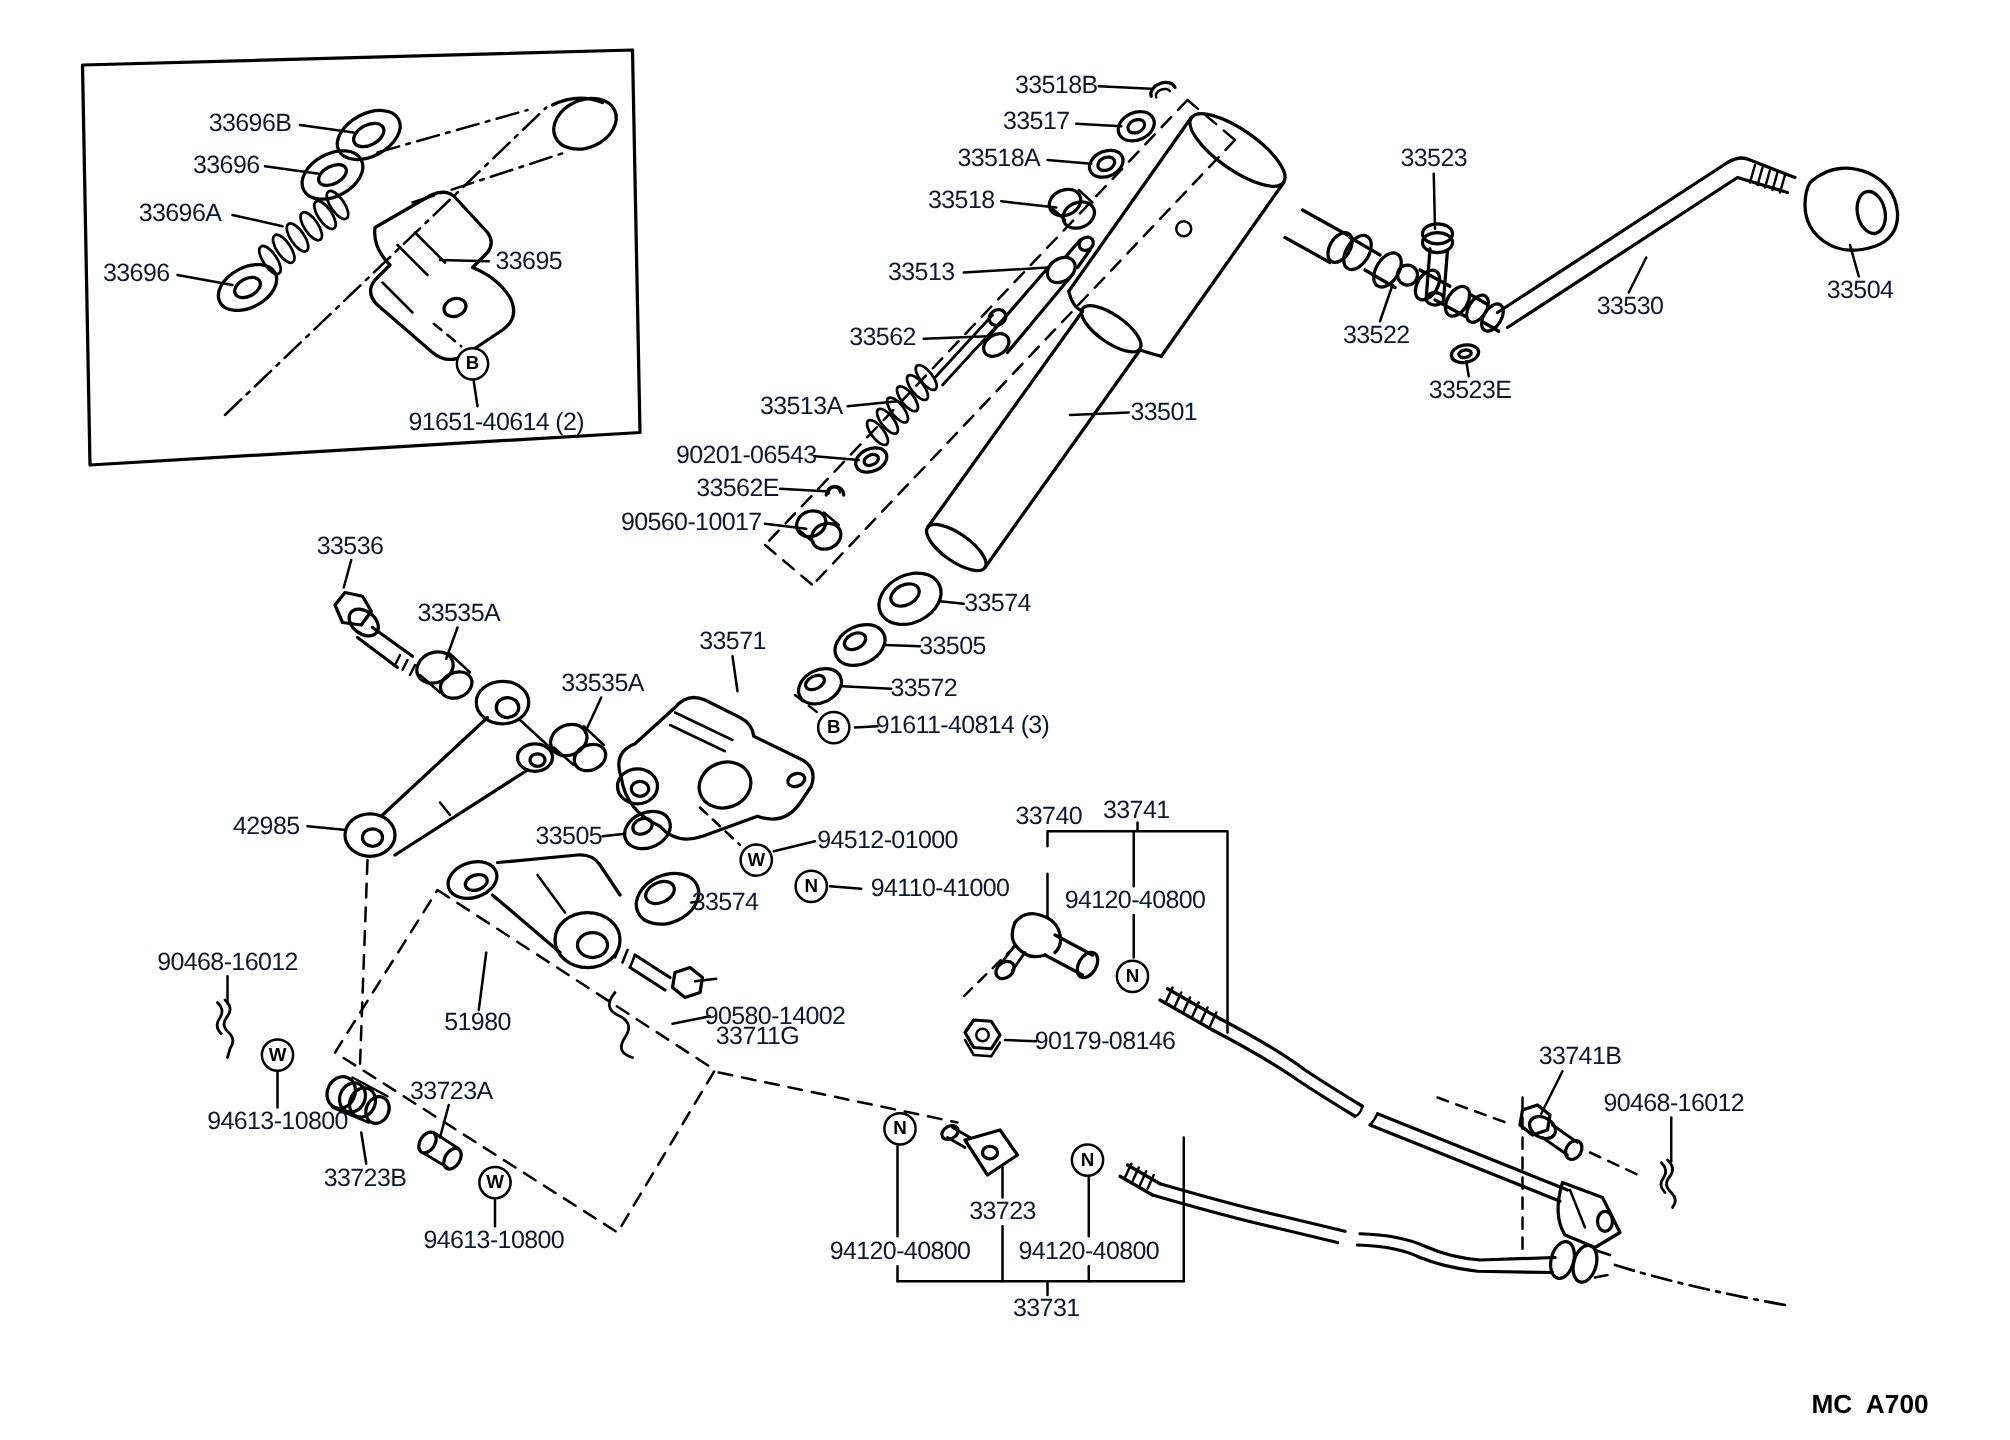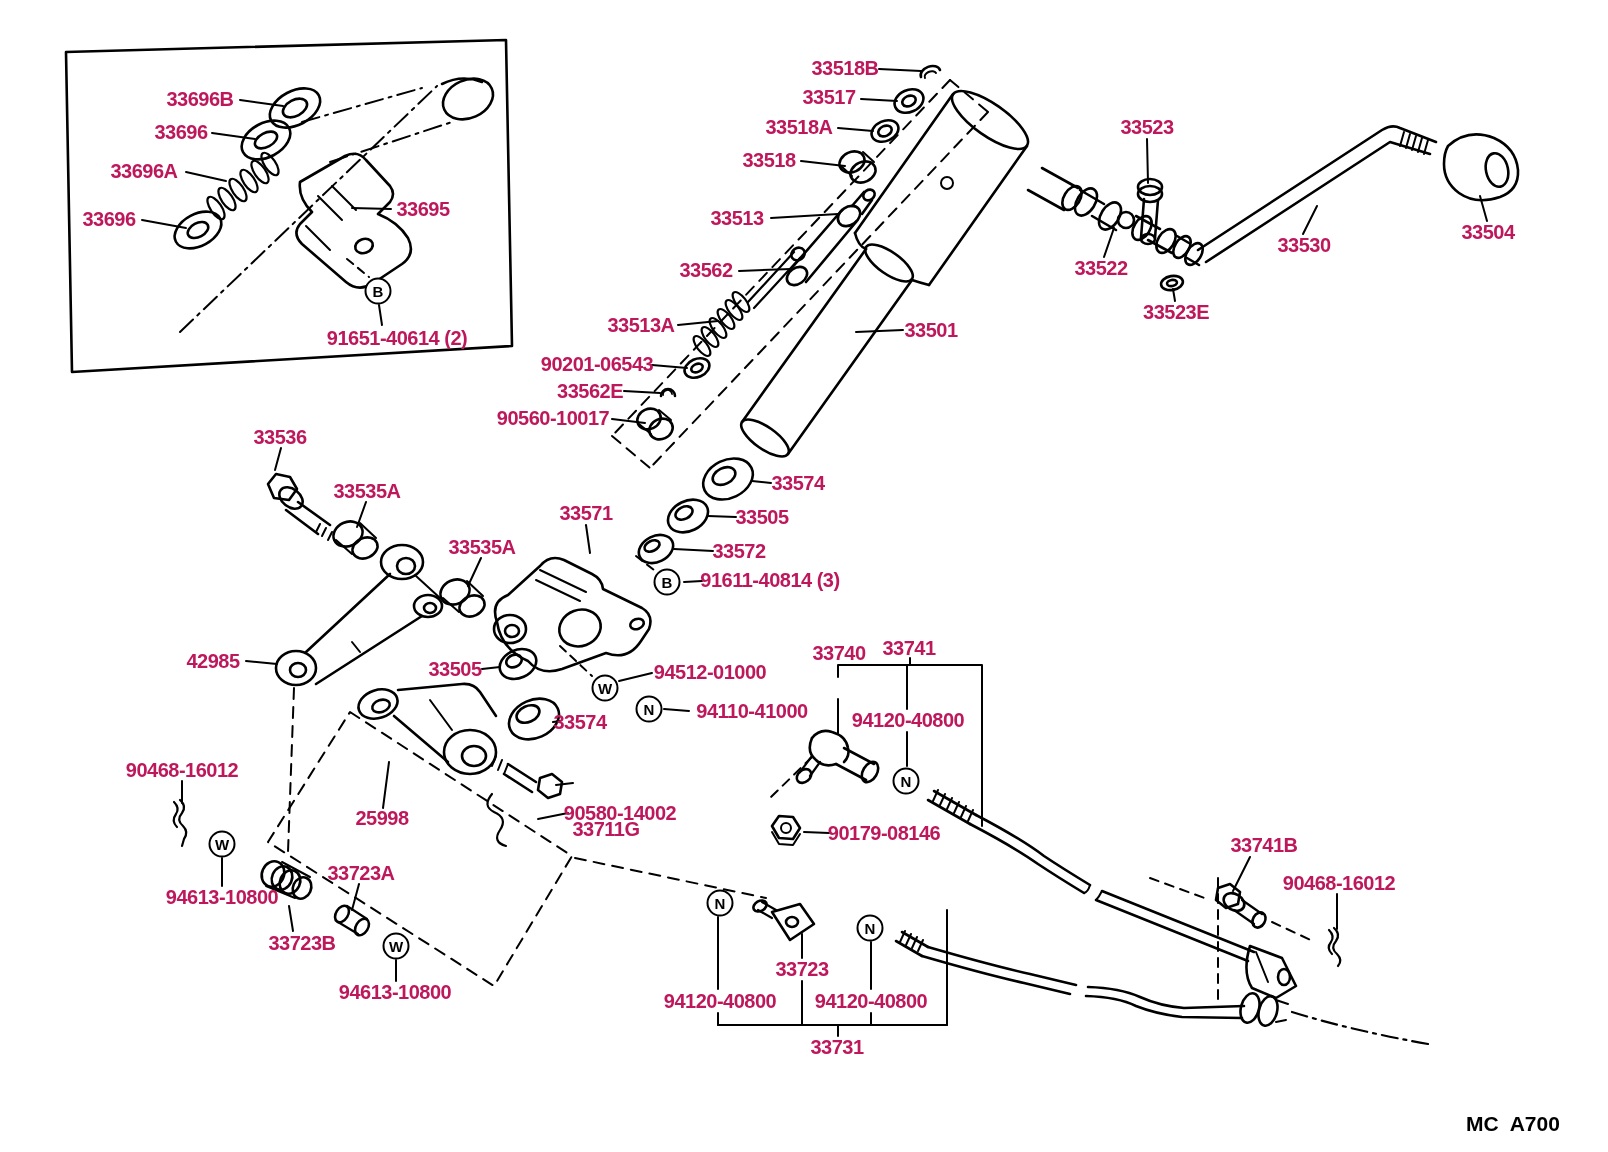--- a/index.html
+++ b/index.html
@@ -1,25 +1,25 @@
 <!DOCTYPE html>
 <html><head>
 <meta charset="utf-8">
 <style>
   html,body{margin:0;padding:0;background:#fff;}
   .canvas{position:relative;width:1608px;height:1152px;background:#fff;overflow:hidden;
           font-family:"Liberation Sans",sans-serif;}
   .canvas svg{position:absolute;left:0;top:0;}
   .part-label{position:absolute;transform:translate(-50%,-50%);
-    font-weight:bold;font-size:20px;line-height:1;color:#be185d;white-space:pre;letter-spacing:-0.5px;}
+    font-weight:normal;font-size:20px;line-height:1;color:#0f172a;white-space:pre;letter-spacing:-0.5px;}
   .marker{position:absolute;width:27px;height:27px;border:2.5px solid #000;border-radius:50%;
     transform:translate(-50%,-50%);display:flex;align-items:center;justify-content:center;
     font-weight:bold;font-size:15px;color:#000;background:#fff;box-sizing:border-box;}
   .drawing-code{position:absolute;transform:translate(-50%,-50%);
-    font-weight:bold;font-size:21px;color:#000;white-space:pre;margin-left:17px;}
+    font-weight:bold;font-size:21px;color:#000;white-space:pre;}
 </style>
 </head>
 <body>
 
 <div class="canvas">
 
 <svg width="1608" height="1152" viewBox="0 0 1608 1152" fill="none" stroke="#000" stroke-width="2.6" stroke-linecap="round" stroke-linejoin="round">
 
   <g>
     <path d="M66,52 L506,40 L512,346 L72,372 Z"></path>
@@ -415,24 +415,24 @@
       <div class="part-label" style="left: 762px; top: 517px;">33505</div>
       <div class="part-label" style="left: 739px; top: 551px;">33572</div>
       <div class="part-label" style="left: 770px; top: 580px;">91611-40814 (3)</div>
       <div class="part-label" style="left: 213px; top: 661px;">42985</div>
       <div class="part-label" style="left: 455px; top: 669px;">33505</div>
       <div class="part-label" style="left: 710px; top: 672px;">94512-01000</div>
       <div class="part-label" style="left: 752px; top: 711px;">94110-41000</div>
       <div class="part-label" style="left: 580px; top: 722px;">33574</div>
       <div class="part-label" style="left: 606px; top: 829px;">33711G</div>
       <div class="part-label" style="left: 620px; top: 813px;">90580-14002</div>
-      <div class="part-label" style="left: 382px; top: 818px;">25998</div>
+      <div class="part-label" style="left: 382px; top: 818px;">51980</div>
       <div class="part-label" style="left: 182px; top: 770px;">90468-16012</div>
       <div class="part-label" style="left: 222px; top: 897px;">94613-10800</div>
-      <div class="part-label" style="left: 302px; top: 943px;">33723B</div>
+      <div class="part-label" style="left: 292px; top: 943px;">33723B</div>
       <div class="part-label" style="left: 361px; top: 873px;">33723A</div>
       <div class="part-label" style="left: 395px; top: 992px;">94613-10800</div>
       <div class="part-label" style="left: 909px; top: 648px;">33741</div>
       <div class="part-label" style="left: 839px; top: 653px;">33740</div>
       <div class="part-label" style="left: 908px; top: 720px;">94120-40800</div>
       <div class="part-label" style="left: 884px; top: 833px;">90179-08146</div>
       <div class="part-label" style="left: 802px; top: 969px;">33723</div>
       <div class="part-label" style="left: 720px; top: 1001px;">94120-40800</div>
       <div class="part-label" style="left: 871px; top: 1001px;">94120-40800</div>
       <div class="part-label" style="left: 837px; top: 1047px;">33731</div>

